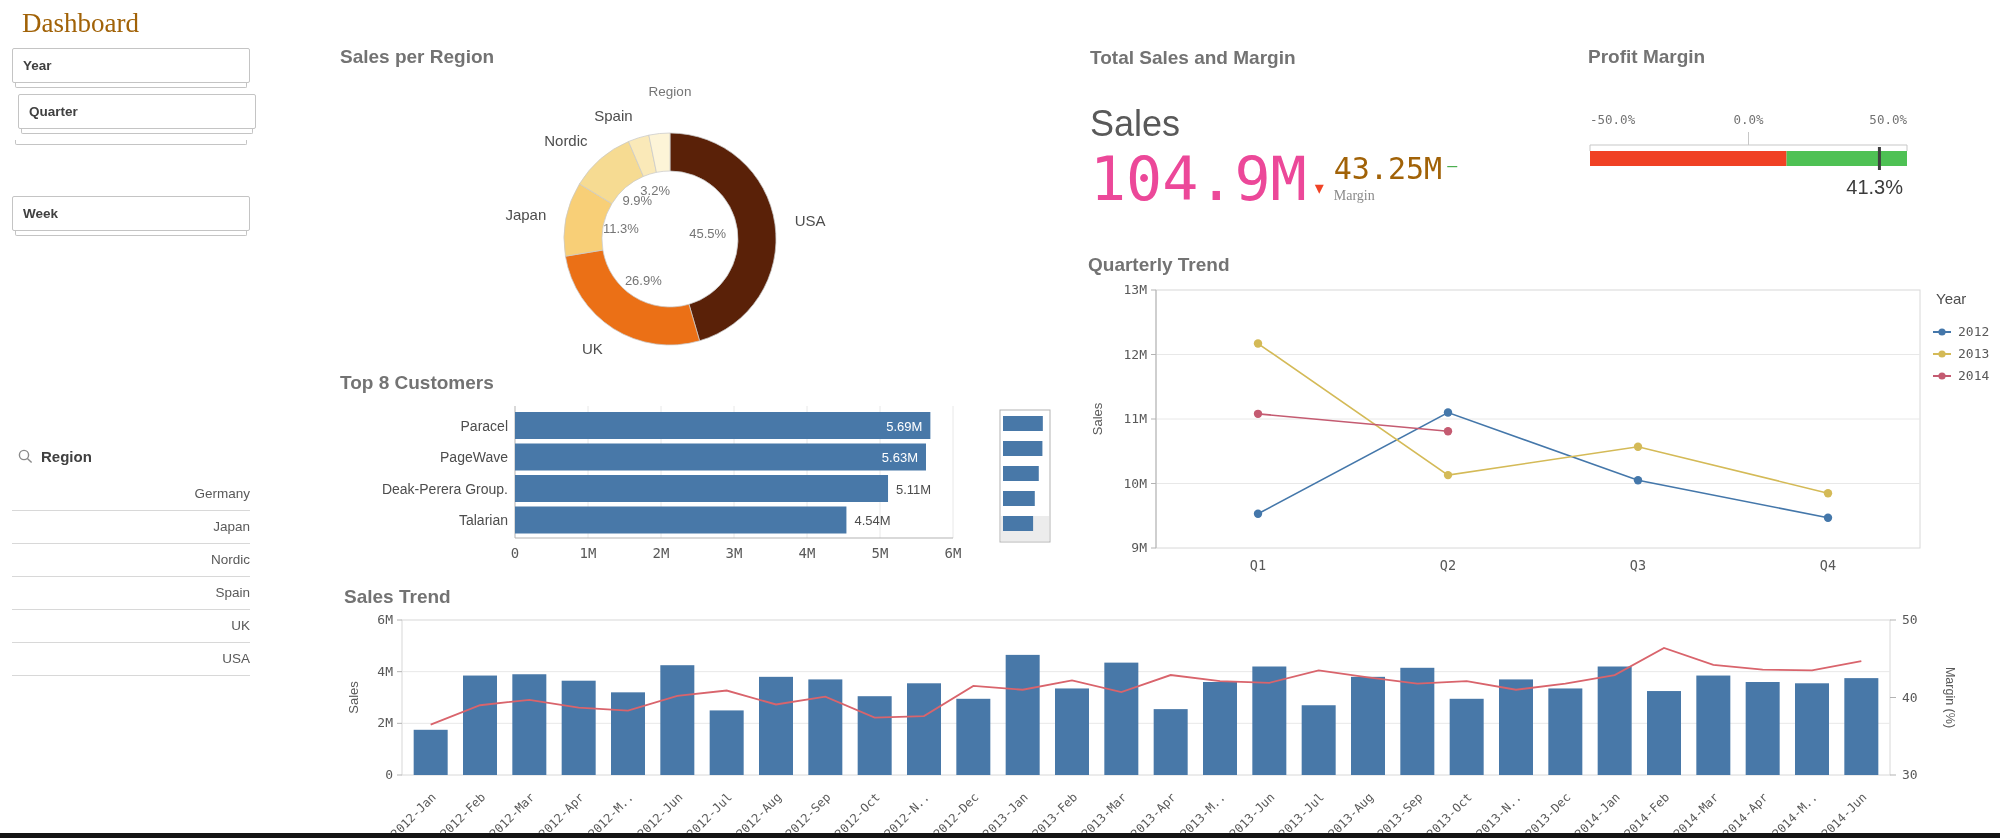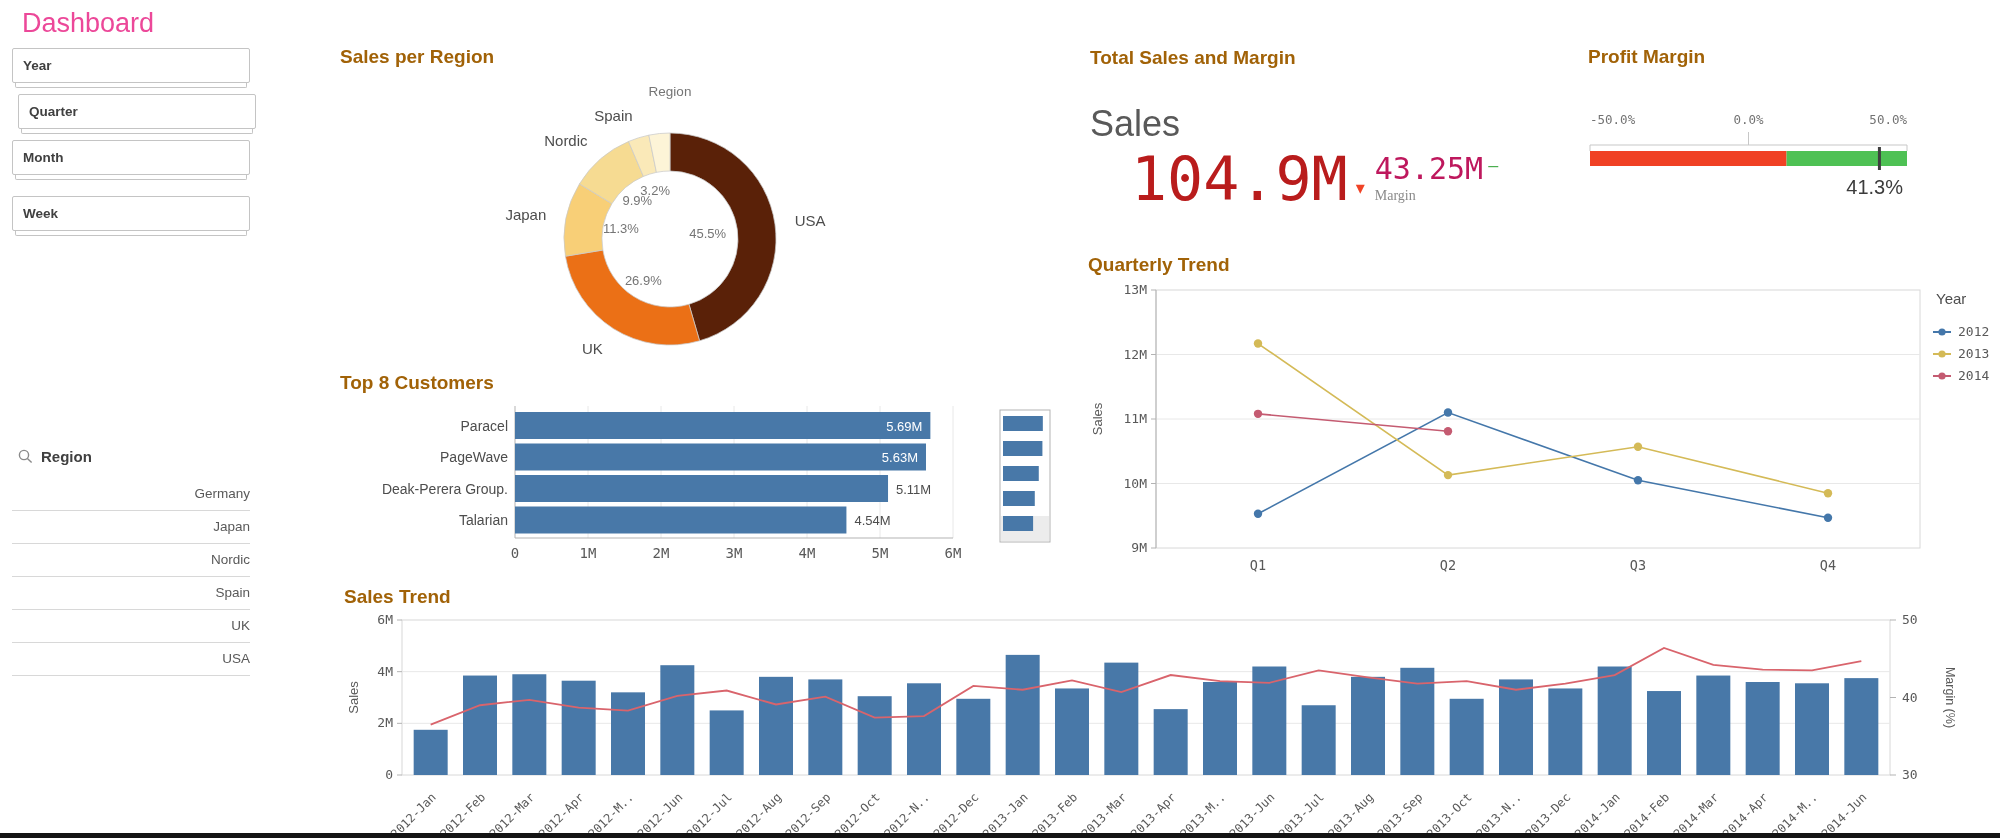--- a/index.html
+++ b/index.html
@@ -1,38 +1,38 @@
 <!DOCTYPE html>
 <html><head>
 <meta charset="utf-8">
 <style>
   html,body{margin:0;padding:0;background:#fff;}
   .canvas{position:relative;width:2000px;height:839px;background:#fff;overflow:hidden;
           font-family:"Liberation Sans",sans-serif;}
-  .app-title{position:absolute;left:22px;top:8px;font-size:27px;color:#ec4899;}
+  .app-title{position:absolute;left:22px;top:8px;font-size:27px;color:#a16207;font-family:Liberation Serif, serif;}
   .filter-box{position:absolute;left:12px;width:238px;}
   .filter-main{height:33px;background:#fff;border:1px solid #c4c4c4;border-radius:2px;
                font-size:13.5px;font-weight:bold;color:#404040;line-height:33px;padding-left:10px;}
   .filter-stack{height:4px;margin:0 3px;background:#fff;border:1px solid #c4c4c4;border-top:none;
                 border-radius:0 0 2px 2px;}
   .region-header{position:absolute;left:18px;top:448px;display:flex;align-items:center;gap:8px;}
   .region-header span{font-size:15px;font-weight:bold;color:#404040;}
   #region-list{position:absolute;left:12px;top:478px;width:238px;}
   .region-row{height:32px;line-height:32px;font-size:13.5px;color:#595959;
               border-bottom:1px solid #d8d8d8;padding-left:10px;cursor:pointer;text-align:right;}
   .panel{position:absolute;}
-  .panel-title{font-size:19px;font-weight:bold;color:#a16207;}
+  .panel-title{font-size:19px;font-weight:bold;color:#737373;}
   .mono{font-family:"DejaVu Sans Mono",monospace;}
   
   .kpi-label{margin-top:34px;font-size:36px;color:#595959;}
   .kpi-row{display:flex;align-items:flex-start;margin-top:4px;}
-  .kpi-value{font-family:"DejaVu Sans Mono",monospace;font-size:60px;line-height:60px;color:#b91c1c;margin-left:41px;}
+  .kpi-value{font-family:"DejaVu Sans Mono",monospace;font-size:60px;line-height:60px;color:#ec4899;}
   .kpi-trend{font-size:18px;color:#f04326;margin:28px 10px 0 8px;}
   .kpi-side{margin-top:2px;}
-  .kpi-side-value{font-family:"DejaVu Sans Mono",monospace;font-size:30px;color:#be185d;}
+  .kpi-side-value{font-family:"DejaVu Sans Mono",monospace;font-size:30px;color:#a16207;}
   .kpi-side-trend{font-size:18px;color:#4cae50;position:relative;top:-8px;margin-left:5px;}
   .kpi-side-label{font-size:14px;color:#8a8a8a;margin-top:2px;font-family:Liberation Serif, serif;}
   .bottom-edge{position:absolute;left:0;right:0;top:833px;height:5px;background:#141414;}
   svg text{font-family:"Liberation Sans",sans-serif;}
   svg text.mono{font-family:"DejaVu Sans Mono",monospace;}
 </style>
 </head>
 <body>
 
 <div class="canvas">
@@ -41,21 +41,20 @@
   <div id="filters">
       <div class="filter-box" style="top: 48px;">
         <div class="filter-main">Year</div>
         <div class="filter-stack"></div>
       </div>
       <div class="filter-box" style="top: 94px; margin-left: 6px;">
         <div class="filter-main">Quarter</div>
         <div class="filter-stack"></div>
       </div>
       <div class="filter-box" style="top: 140px;">
-        <div class="filter-main">Month</div>
         <div class="filter-stack"></div>
       </div>
       <div class="filter-box" style="top: 196px;">
         <div class="filter-main">Week</div>
         <div class="filter-stack"></div>
       </div>
     </div>
 
   <div class="region-header">
     <svg width="15" height="15" viewBox="0 0 15 15">

